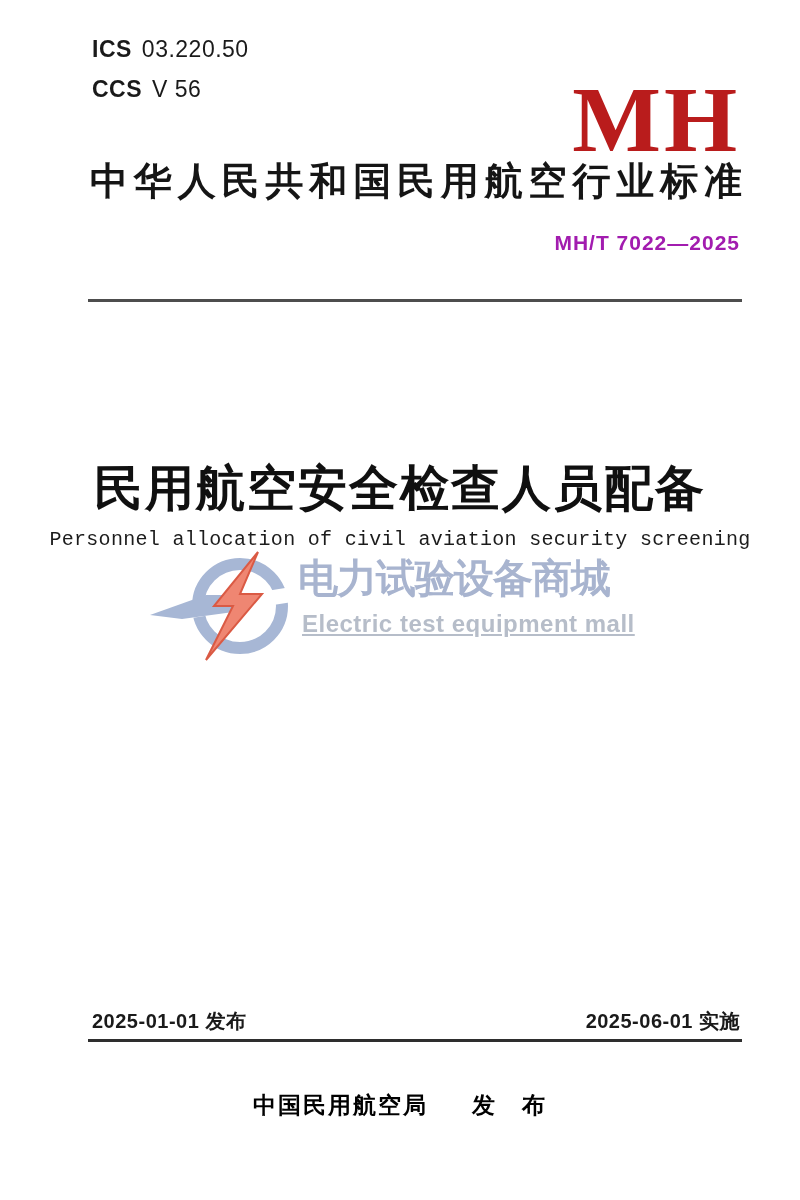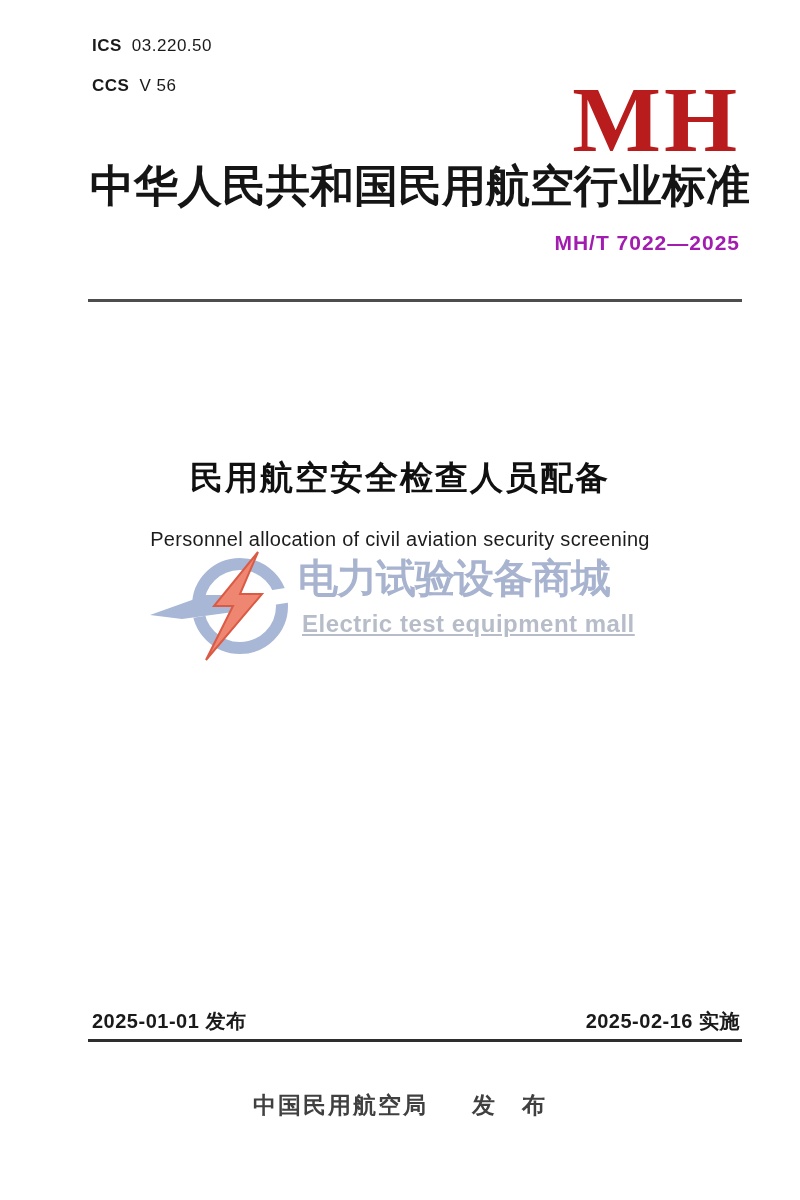--- a/index.html
+++ b/index.html
@@ -3,70 +3,70 @@
 <meta charset="utf-8">
 <style>
   html,body{margin:0;padding:0;}
   body{
     width:800px;height:1200px;position:relative;background:#ffffff;
     font-family:"Liberation Sans",sans-serif;color:#1a1a1a;overflow:hidden;
   }
   .abs{position:absolute;}
 
   
-  .code-row{left:92px;font-size:17px;letter-spacing:.5px;}
+  .code-row{left:92px;font-size:23px;letter-spacing:.5px;}
   .code-row .lbl{font-weight:700;margin-right:10px;}
   .ics{top:36px;}
   .ccs{top:76px;}
 
   
   .org-logo{
     top:72px;right:60px;font-family:"Liberation Serif",serif;font-weight:700;
     font-size:94px;line-height:1;letter-spacing:3px;color:#b91c1c;
   }
 
   
   .standard-title{
-    top:158px;left:90px;right:58px;font-size:44px;font-weight:600;color:#151515;
+    top:158px;left:90px;right:58px;font-size:38px;font-weight:600;color:#151515;
     text-align:justify;text-align-last:justify;line-height:1.25;white-space:nowrap;
   }
 
   .standard-number{
     top:231px;right:60px;font-size:21px;font-weight:700;letter-spacing:1px;color:#a21caf;
   }
 
   .rule-top{top:299px;left:88px;right:58px;height:3px;background:#4d4d4d;}
 
   .doc-title-zh{
-    top:456px;left:0;width:100%;text-align:center;font-size:33px;font-weight:700;
+    top:456px;left:0;width:100%;text-align:center;font-size:49px;font-weight:700;
     letter-spacing:2px;color:#101010;
   }
   .doc-title-en{
     top:528px;left:0;width:100%;text-align:center;
-    font-family:Liberation Sans, sans-serif;font-size:20px;color:#1c1c1c;letter-spacing:.3px;
+    font-family:Liberation Mono, monospace;font-size:20px;color:#1c1c1c;letter-spacing:.3px;
   }
 
   
   .wm-logo{top:548px;left:148px;width:162px;height:116px;}
   .wm-zh{
     top:551px;left:298px;font-size:40px;font-weight:700;letter-spacing:-1px;
     color:#a8b4cf;white-space:nowrap;
   }
   .wm-en{
     top:610px;left:302px;font-size:24px;font-weight:700;letter-spacing:.5px;
     color:#b6bdc9;white-space:nowrap;text-decoration:underline;
   }
 
   
   .date-issue{top:1008px;left:92px;font-size:20px;font-weight:600;letter-spacing:.5px;}
   .date-impl{top:1008px;right:60px;font-size:20px;font-weight:600;letter-spacing:.5px;}
   .rule-bottom{top:1039px;left:88px;right:58px;height:3px;background:#2e2e2e;}
   .publisher-row{
     top:1090px;left:0;width:100%;text-align:center;font-size:23px;font-weight:600;
-    letter-spacing:2px;color:#404040;
+    letter-spacing:2px;color:#000000;
   }
   .publisher-row .gap{display:inline-block;width:44px;}
 </style>
 </head>
 <body>
 
 <div class="abs code-row ics">
   <span class="lbl">ICS</span><span>03.220.50</span>
 </div>
 <div class="abs code-row ccs">
@@ -95,21 +95,21 @@
   </g>
 </svg>
 <div class="abs wm-zh">电力试验设备商城</div>
 <div class="abs wm-en">Electric test equipment mall</div>
 
 <div class="abs date-issue">
   <span>2025-01-01</span>
   <span>发布</span>
 </div>
 <div class="abs date-impl">
-  <span>2025-02-16</span>
+  <span>2025-06-01</span>
   <span>实施</span>
 </div>
 
 <div class="abs rule-bottom"></div>
 
 <div class="abs publisher-row">
   <span>中国民用航空局</span><span class="gap"></span><span>发　布</span>
 </div>
 
 </body></html>

